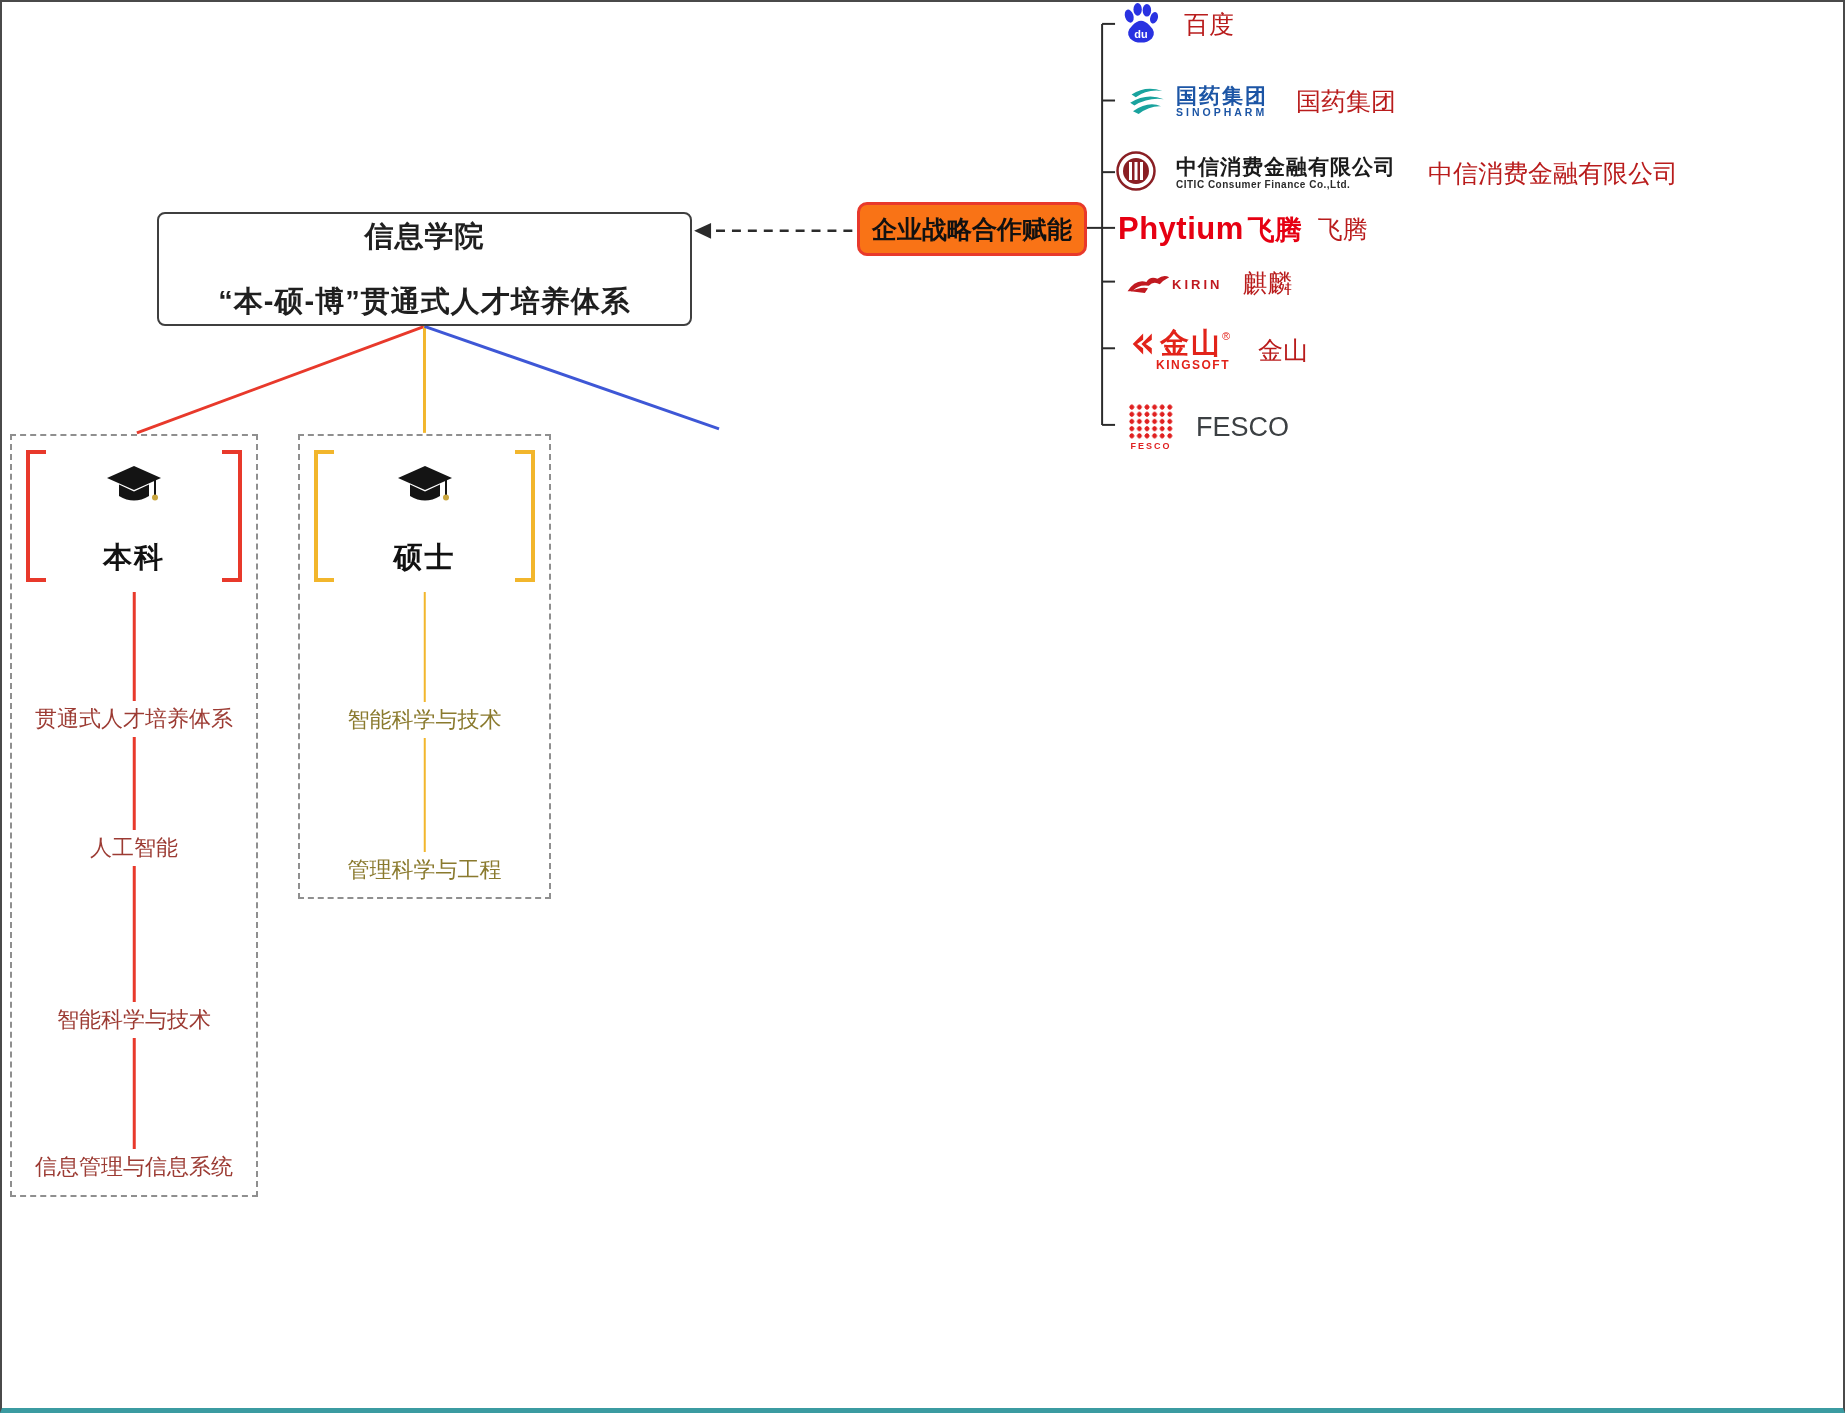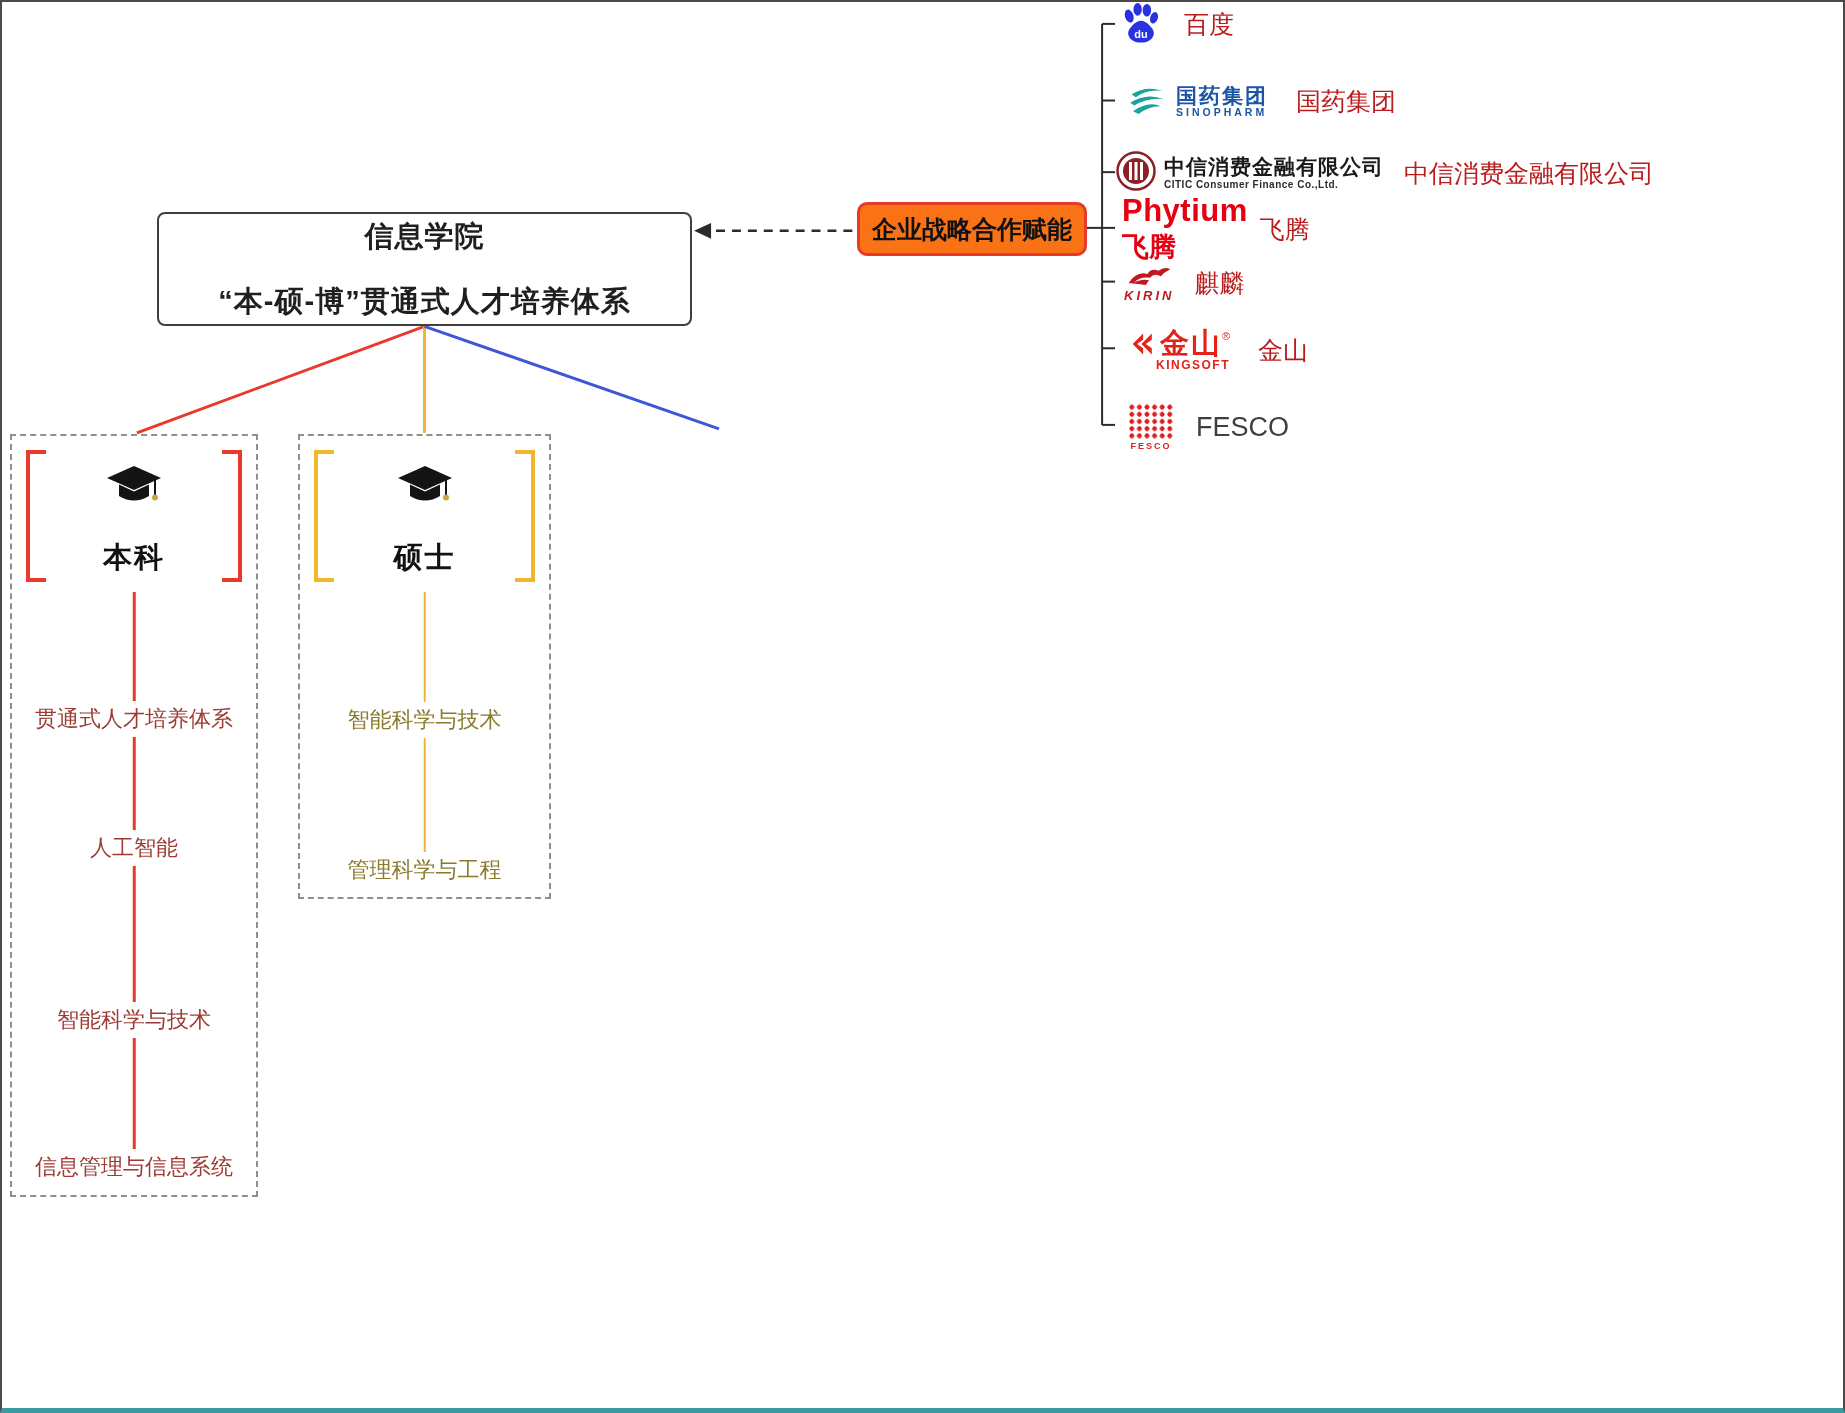--- a/index.html
+++ b/index.html
@@ -29,21 +29,21 @@
   .sino-cn { color:#1c55a5; font-weight:bold; font-size:21px; letter-spacing:2px; }
   .sino-en { color:#1c55a5; font-size:10.5px; letter-spacing:3px; font-weight:bold; }
 
   .citic-txt { display:flex; flex-direction:column; line-height:1.15; margin-left:8px; }
   .citic-cn { font-family:"Liberation Serif","DejaVu Serif",serif; font-weight:bold; font-size:21px; color:#1b1b1b; letter-spacing:1px; white-space:nowrap; }
   .citic-en { font-size:10px; font-weight:bold; color:#2c2c2c; letter-spacing:0.5px; white-space:nowrap; }
 
   .phy-en { color:#e60012; font-weight:bold; font-size:31px; letter-spacing:0.5px; }
   .phy-cn { color:#e60012; font-weight:bold; font-size:27px; margin-left:4px; }
 
-  .kirin-logo { display:flex; flex-direction:column; align-items:center; line-height:1;font-style:italic; }
+  .kirin-logo { display:flex; flex-direction:row; align-items:center; line-height:1; }
   .kirin-en { color:#c01920; font-weight:bold; font-size:13px; letter-spacing:3px; margin-top:2px; }
 
   .ks-logo { display:flex; flex-direction:column; align-items:flex-end; line-height:1; }
   .ks-row { display:flex; align-items:center; }
   .ks-cn { color:#e2231a; font-weight:bold; font-size:29px; letter-spacing:2px; }
   .ks-reg { color:#e2231a; font-size:11px; margin-top:-14px; }
   .ks-en { color:#e2231a; font-size:12px; font-weight:bold; letter-spacing:1.5px; margin-top:1px;margin-left:28px; }
 
   .fesco-logo { display:flex; flex-direction:column; align-items:center; line-height:1; }
   .fesco-grid { width:46px; height:36px;
@@ -137,39 +137,39 @@
         <path d="M10 37 Q32 22 50 30 Q34 29 18 41 Z" fill="#19a39e"></path>
       </svg>
       <span class="sino-txt">
         <span class="sino-cn">国药集团</span>
         <span class="sino-en">SINOPHARM</span>
       </span>
     </span>
     <span class="company-label">国药集团</span>
   </div>
 
-  <div class="company" style="left:1114px; top:171px; gap:0px;">
+  <div class="company" style="left:1114px; top:171px; gap:12px;">
     <span>
       <svg width="40" height="40" viewBox="0 0 40 40">
         <circle cx="20" cy="20" r="18.5" fill="none" stroke="#8a1f24" stroke-width="2.5"></circle>
         <circle cx="20" cy="20" r="13" fill="#8a1f24"></circle>
         <rect x="13" y="11" width="3" height="18" fill="#ffffff"></rect>
         <rect x="18.5" y="11" width="3" height="18" fill="#ffffff"></rect>
         <rect x="24" y="11" width="3" height="18" fill="#ffffff"></rect>
       </svg>
     </span>
     <span class="citic-txt">
       <span class="citic-cn">中信消费金融有限公司</span>
       <span class="citic-en">CITIC Consumer Finance Co.,Ltd.</span>
     </span>
     <span class="company-label" style="margin-left:20px;">中信消费金融有限公司</span>
   </div>
 
   <div class="company" style="left:1116px; top:227px;">
-    <span style="display:flex;align-items:baseline;flex-direction:column;">
+    <span style="display:flex;align-items:baseline;">
       <span class="phy-en">Phytium</span>
       <span class="phy-cn">飞腾</span>
     </span>
     <span class="company-label" style="margin-left:16px;">飞腾</span>
   </div>
 
   <div class="company" style="left:1122px; top:281px; gap:20px;">
     <span class="kirin-logo">
       <svg width="48" height="22" viewBox="0 0 60 28">
         <path d="M4 24 Q14 8 28 12 Q33 4 42 8 Q50 2 57 6 Q49 10 45 15 Q37 10 31 17 Q18 15 10 24 Z" fill="#c01920"></path>

